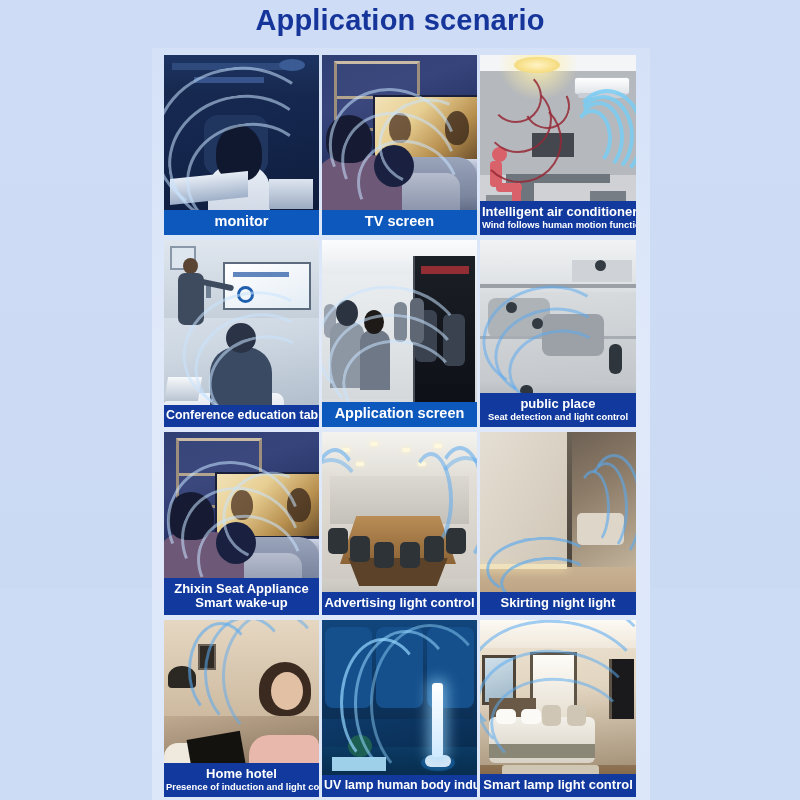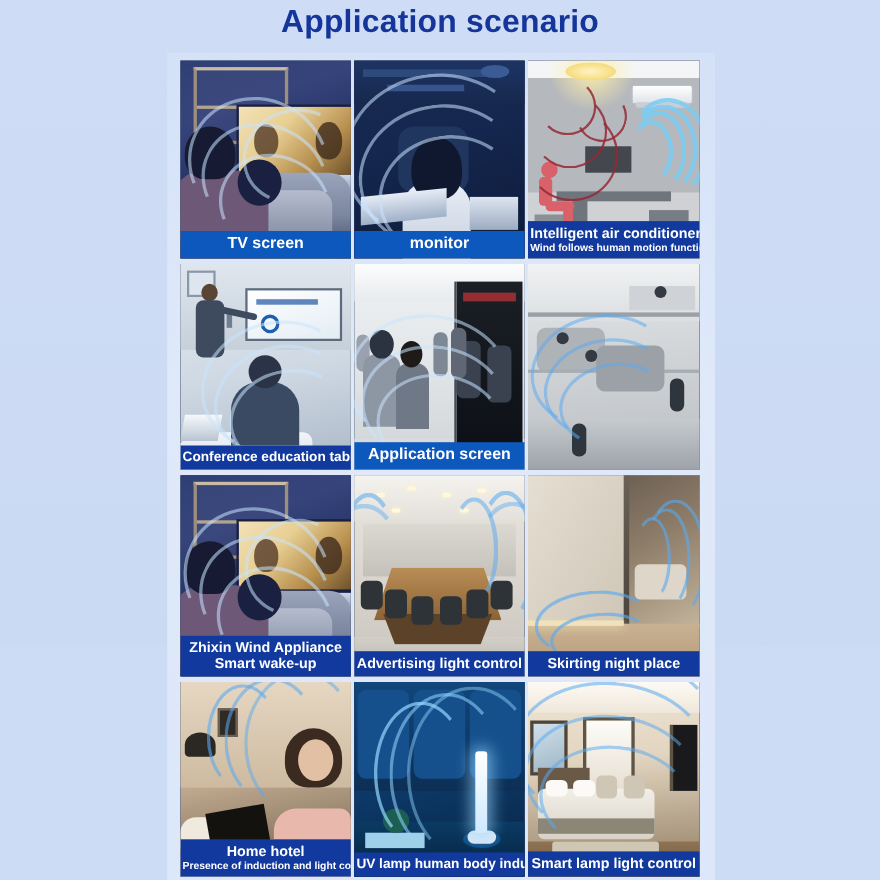--- a/index.html
+++ b/index.html
@@ -249,57 +249,57 @@
 <div id="page">
 
   <div id="panel"></div>
 
   <div id="title">Application scenario</div>
 
   <div id="grid">
 
     <div class="tile">
       <div class="photo">
+        <div class="desk-room"></div>
+        <div class="desk-top"></div>
+        <div class="desk-strip"></div>
+        <div class="desk-strip2"></div>
+        <div class="wlamp"></div>
+        <div class="chair-d"></div>
+        <div class="torso-d"></div>
+        <div class="person-d"></div>
+        <div class="kb"></div>
+        <div class="mon-d"></div>
+        <div class="wv" style="left:-10px;top:12px;width:170px;height:150px;transform:rotate(-8deg);"></div>
+        <div class="wv" style="left:4px;top:40px;width:150px;height:132px;transform:rotate(-8deg);"></div>
+        <div class="wv" style="left:22px;top:68px;width:128px;height:112px;transform:rotate(-8deg);"></div>
+      </div>
+      <div class="caption">
+        <span class="cap-main">monitor</span>
+      </div>
+    </div>
+
+    <div class="tile">
+      <div class="photo">
         <div class="tv-room"></div>
         <div class="tv-shelf"></div>
         <div class="tv-set"></div>
         <div class="tv-stand"></div>
         <div class="sofa"></div>
         <div class="sofa2"></div>
         <div class="body1"></div>
         <div class="head1"></div>
         <div class="head2"></div>
         <div class="wv" style="left:6px;top:34px;width:130px;height:120px;transform:rotate(25deg);"></div>
         <div class="wv" style="left:18px;top:58px;width:118px;height:104px;transform:rotate(25deg);"></div>
         <div class="wv" style="left:34px;top:86px;width:104px;height:92px;transform:rotate(25deg);"></div>
         <div class="wv" style="left:56px;top:44px;width:96px;height:86px;transform:rotate(-18deg);"></div>
       </div>
       <div class="caption">
         <span class="cap-main">TV screen</span>
-      </div>
-    </div>
-
-    <div class="tile">
-      <div class="photo">
-        <div class="desk-room"></div>
-        <div class="desk-top"></div>
-        <div class="desk-strip"></div>
-        <div class="desk-strip2"></div>
-        <div class="wlamp"></div>
-        <div class="chair-d"></div>
-        <div class="torso-d"></div>
-        <div class="person-d"></div>
-        <div class="kb"></div>
-        <div class="mon-d"></div>
-        <div class="wv" style="left:-10px;top:12px;width:170px;height:150px;transform:rotate(-8deg);"></div>
-        <div class="wv" style="left:4px;top:40px;width:150px;height:132px;transform:rotate(-8deg);"></div>
-        <div class="wv" style="left:22px;top:68px;width:128px;height:112px;transform:rotate(-8deg);"></div>
-      </div>
-      <div class="caption">
-        <span class="cap-main">monitor</span>
       </div>
     </div>
 
     <div class="tile">
       <div class="photo">
         <div class="ac-room"></div>
         <div class="ac-ceil"></div>
         <div class="ac-wall"></div>
         <div class="ac-floor"></div>
         <div class="ac-box2"></div>
@@ -393,40 +393,44 @@
         <div class="pub-stair"></div>
         <div class="pub-p" style="left:26px;top:62px;"></div>
         <div class="pub-p" style="left:52px;top:78px;"></div>
         <div class="pub-p" style="right:30px;top:20px;"></div>
         <div class="pub-w" style="right:14px;top:104px;"></div>
         <div class="pub-w" style="left:40px;bottom:12px;"></div>
         <div class="wvb" style="left:2px;top:46px;width:130px;height:104px;transform:rotate(-10deg);opacity:.7;"></div>
         <div class="wvb" style="left:14px;top:68px;width:116px;height:90px;transform:rotate(-10deg);opacity:.7;"></div>
         <div class="wvb" style="left:28px;top:90px;width:100px;height:76px;transform:rotate(-10deg);opacity:.7;"></div>
       </div>
+      <div class="caption navy">
+        <span class="cap-main sm">public place</span>
+        <span class="cap-sub">Seat detection and light control</span>
+      </div>
     </div>
 
     <div class="tile">
       <div class="photo">
         <div class="tv-room"></div>
         <div class="tv-shelf"></div>
         <div class="tv-set"></div>
         <div class="tv-stand"></div>
         <div class="sofa"></div>
         <div class="sofa2"></div>
         <div class="body1"></div>
         <div class="head1"></div>
         <div class="head2"></div>
         <div class="wv" style="left:2px;top:30px;width:136px;height:126px;transform:rotate(25deg);"></div>
         <div class="wv" style="left:16px;top:56px;width:122px;height:110px;transform:rotate(25deg);"></div>
         <div class="wv" style="left:32px;top:84px;width:108px;height:96px;transform:rotate(25deg);"></div>
         <div class="wv" style="left:58px;top:40px;width:94px;height:88px;transform:rotate(-20deg);"></div>
       </div>
       <div class="caption navy">
-        <span class="cap-main sm">Zhixin Wind Appliance</span>
+        <span class="cap-main sm">Zhixin Seat Appliance</span>
         <span class="cap-main sm">Smart wake-up</span>
       </div>
     </div>
 
     <div class="tile">
       <div class="photo">
         <div class="board"></div>
         <div class="board-ceil">
           <i style="left:20px;top:16px;"></i>
             <i style="left:48px;top:10px;"></i>
@@ -465,21 +469,21 @@
         <div class="corr-edge"></div>
         <div class="corr-floor"></div>
         <div class="corr-strip"></div>
         <div class="wvb" style="right:-6px;top:22px;width:56px;height:108px;transform:scaleX(-1);opacity:.8;"></div>
         <div class="wvb" style="right:8px;top:30px;width:44px;height:92px;transform:scaleX(-1);opacity:.8;"></div>
         <div class="wvb" style="right:26px;top:38px;width:34px;height:76px;transform:scaleX(-1);opacity:.8;"></div>
         <div class="wvb" style="left:6px;bottom:18px;width:108px;height:60px;transform:rotate(-4deg);opacity:.85;"></div>
         <div class="wvb" style="left:20px;bottom:10px;width:92px;height:48px;transform:rotate(-4deg);opacity:.85;"></div>
       </div>
       <div class="caption navy">
-        <span class="cap-main sm">Skirting night place</span>
+        <span class="cap-main sm">Skirting night light</span>
       </div>
     </div>
 
     <div class="tile">
       <div class="photo">
         <div class="hroom"></div>
         <div class="hroom-wall"></div>
         <div class="hroom-pic"></div>
         <div class="hroom-lamp"></div>
         <div class="hroom-bed"></div>

